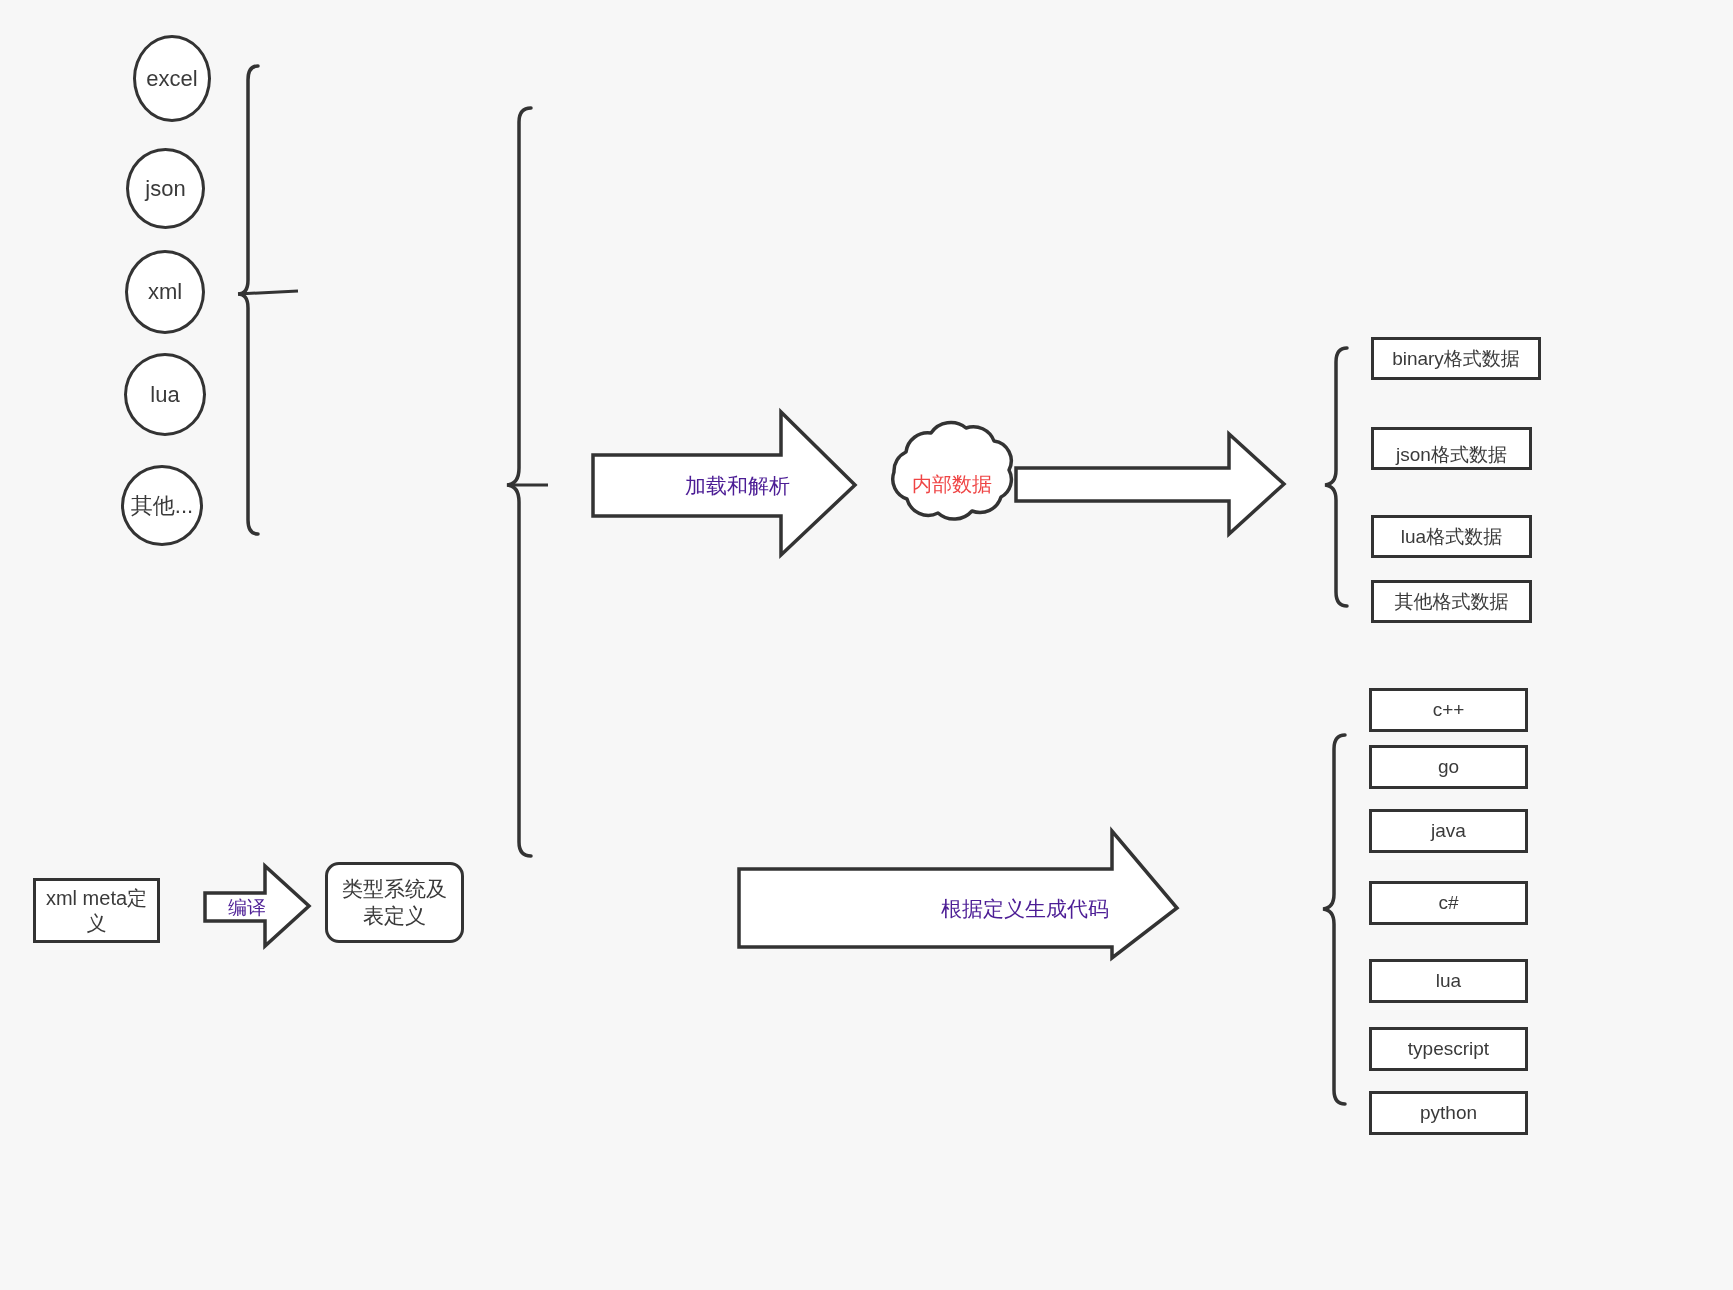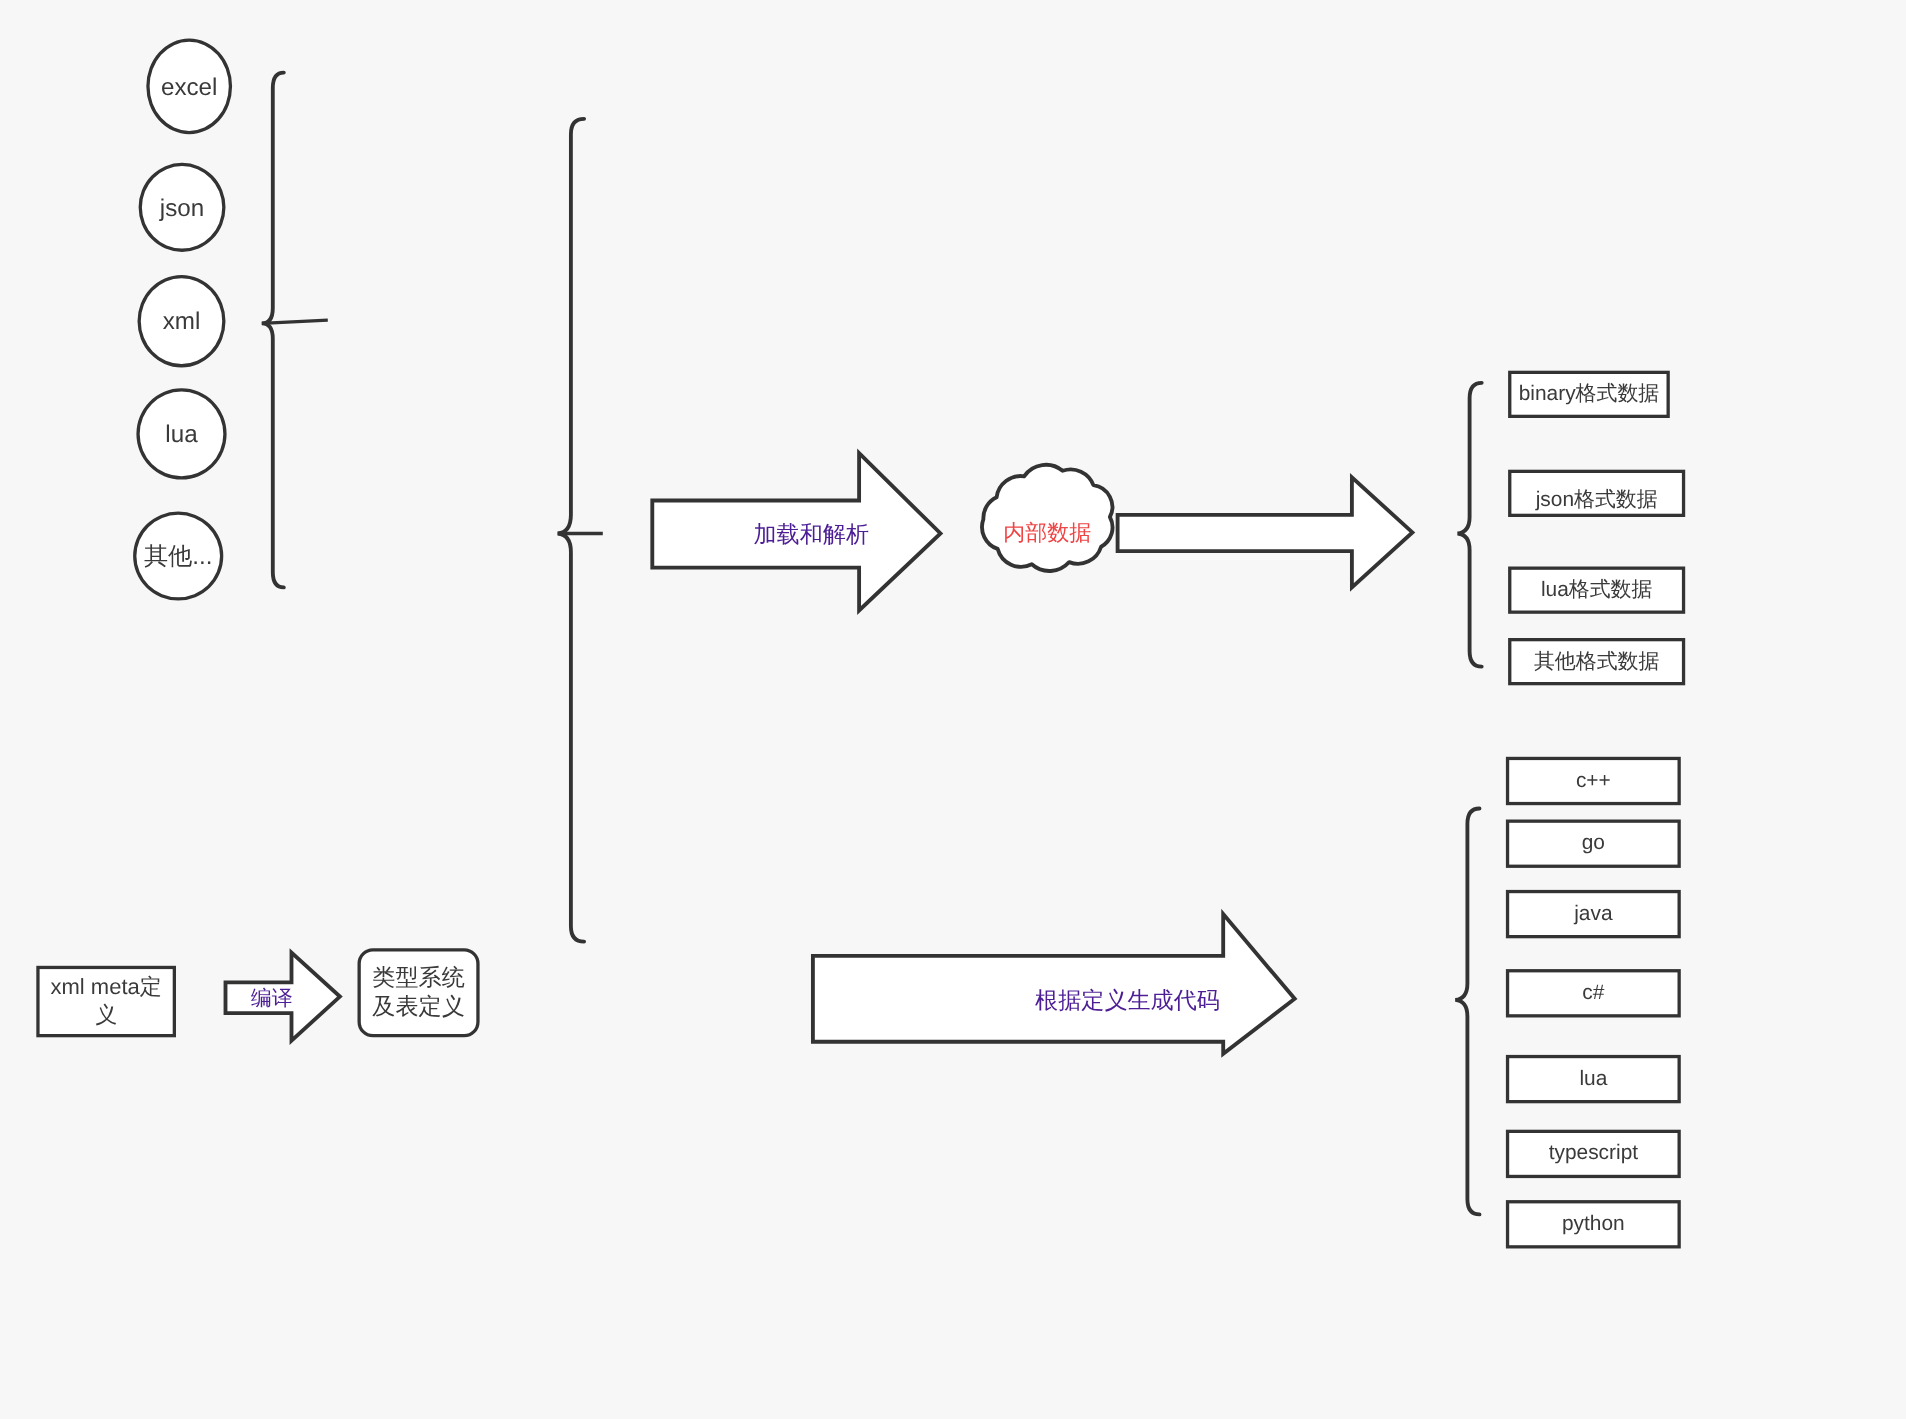--- a/index.html
+++ b/index.html
@@ -135,21 +135,21 @@
 
   <div class="cloud-label" style="left:893px; top:463px; width:118px; height:42px;">
     <span>内部数据</span>
   </div>
 
 
   <div class="arrow-label" style="left:745px; top:888px; width:364px; height:42px;">
     <span>根据定义生成代码</span>
   </div>
 
-  <div class="node rect-small" style="left:1371px; top:337px; width:147px; height:43px;">
+  <div class="node rect-small" style="left:1371px; top:337px; width:170px; height:43px;">
     <span>binary格式数据</span>
   </div>
   <div class="node rect-small" style="left:1371px; top:427px; width:161px; height:43px;align-items:flex-end;">
     <span>json格式数据</span>
   </div>
   <div class="node rect-small" style="left:1371px; top:515px; width:161px; height:43px;">
     <span>lua格式数据</span>
   </div>
   <div class="node rect-small" style="left:1371px; top:580px; width:161px; height:43px;">
     <span>其他格式数据</span>
@@ -178,17 +178,17 @@
   </div>
 
   <div class="node rect" style="left:33px; top:878px; width:127px; height:65px; font-size:20px;">
     <span>xml meta定义</span>
   </div>
 
   <div class="arrow-label" style="left:208px; top:893px; width:58px; height:30px; font-size:19px;">
     <span>编译</span>
   </div>
 
-  <div class="node rounded" style="left:325px; top:862px; width:111px; height:81px; font-size:21px; padding:0 10px;">
+  <div class="node rounded" style="left:325px; top:862px; width:139px; height:81px; font-size:21px; padding:0 10px;">
     <span>类型系统及表定义</span>
   </div>
 
 </div>
 
 </body></html>

